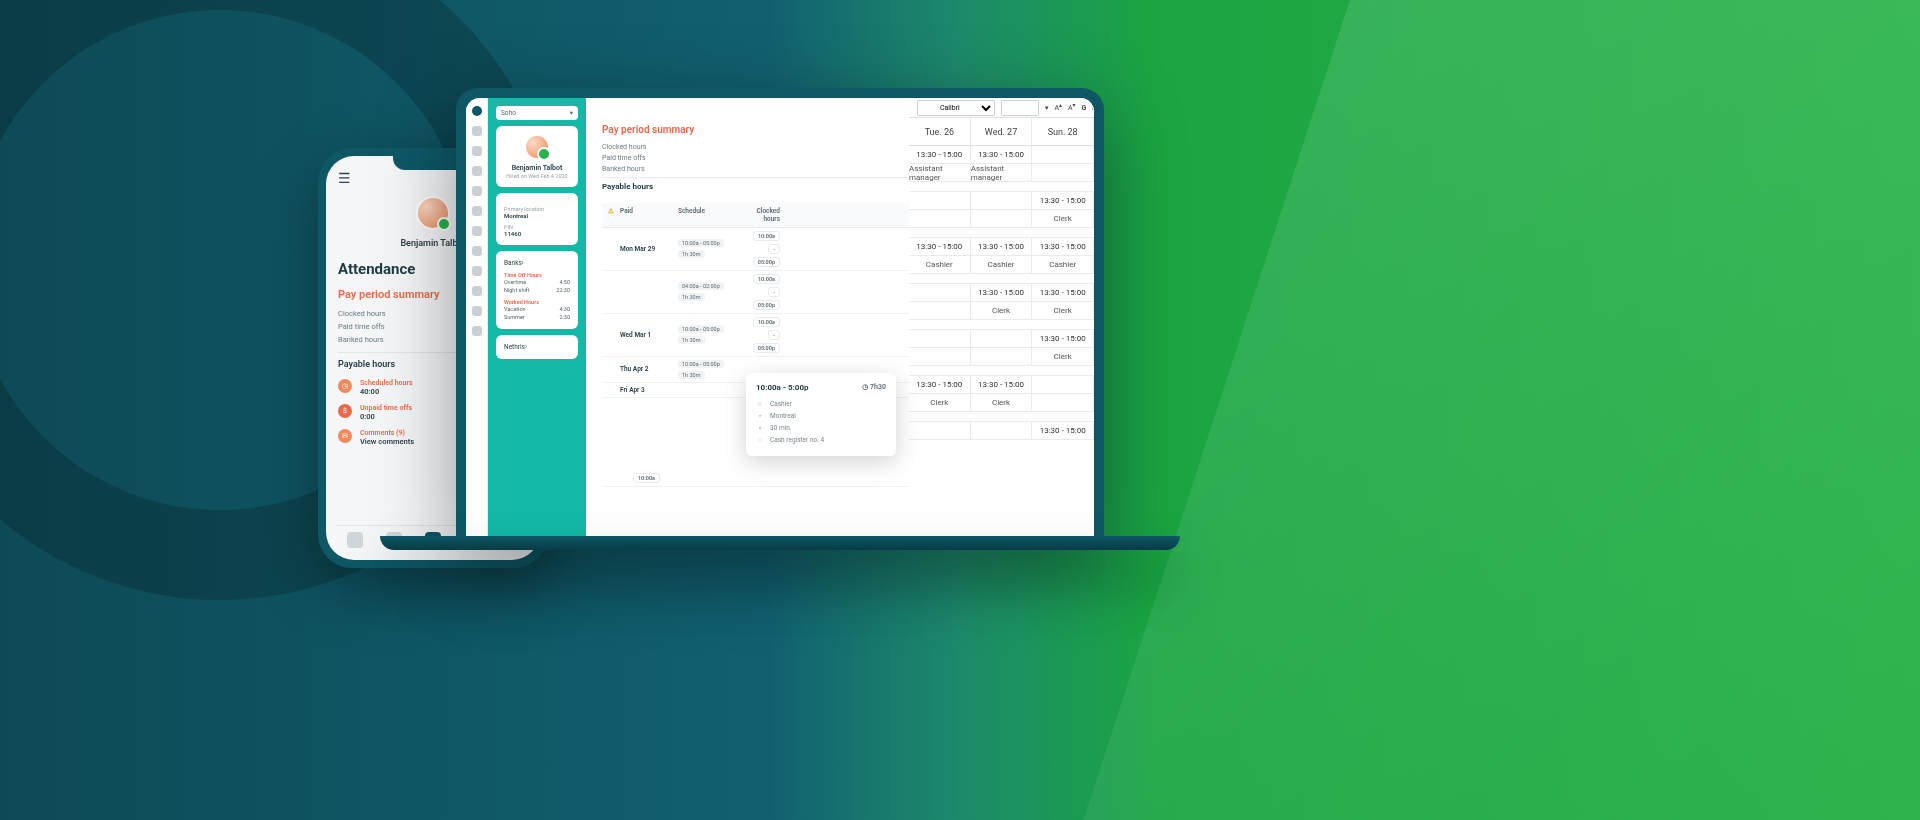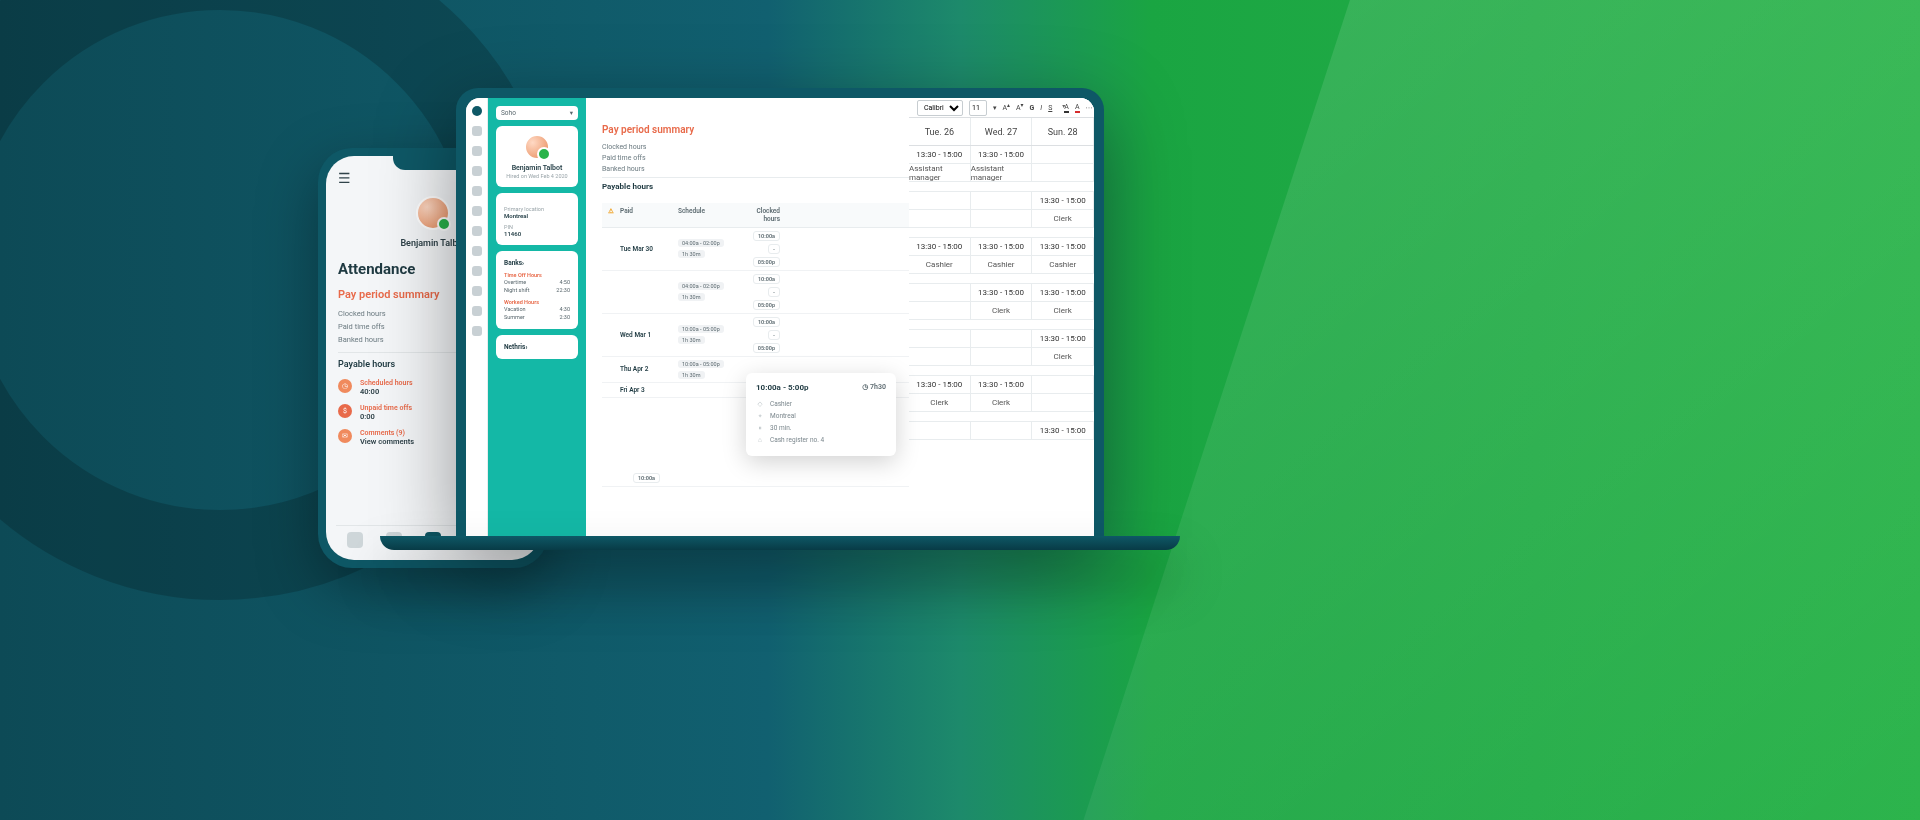--- a/index.html
+++ b/index.html
@@ -43,21 +43,21 @@
 .nav-rail .dot.logo{background:#0e5866;border-radius:50%}
 
 .side-panel{width:98px;background:#14b8a6;padding:8px;font-size:6.5px;color:#59676d;overflow:hidden}
 .side-panel .crumb{background:#fff;border-radius:4px;padding:3px 5px;display:flex;align-items:center;gap:3px}
 .side-panel .card{background:#fff;border-radius:6px;padding:8px;margin-top:6px}
 .side-panel .avatar{width:26px;height:26px;margin:0 auto;display:block}
 .side-panel .uname{text-align:center;font-size:7px;font-weight:600;color:#1f3a42;margin-top:4px}
 .side-panel .udate{text-align:center;font-size:5.5px;color:#9aa5aa;margin-top:1px}
 .side-panel .lbl{font-size:5.5px;color:#9aa5aa;margin-top:5px}
 .side-panel .val{font-size:6px;color:#1f3a42;font-weight:600}
-.side-panel .section-head{display:flex;justify-content:flex-start;font-size:6.5px;font-weight:700;color:#1f3a42}
+.side-panel .section-head{display:flex;justify-content:flex-start;font-size:6.5px;font-weight:400;color:#1f3a42}
 .side-panel .orange-lbl{color:#e86a4a;font-size:5.5px;margin-top:5px;font-weight:600}
 .side-panel .row{display:flex;justify-content:space-between;font-size:5.5px;padding:1px 0}
 
 .main-panel{flex:1;background:#fff;padding:14px 0 0 16px;overflow:hidden;position:relative}
 .main-panel h1{font-size:18px;color:#0e5866;font-weight:700}
 .main-panel h3{font-size:10px;color:#e86a4a;font-weight:600;margin-top:12px}
 .summary{display:flex;gap:30px;margin-top:6px}
 .summary .col-left{font-size:7px;color:#6b7a80;flex:1}
 .summary .col-left div{display:flex;justify-content:space-between;padding:1.5px 0}
 .summary .col-left .bold{font-weight:700;color:#1f3a42}
@@ -82,21 +82,21 @@
 
 .popover{position:absolute;left:160px;top:275px;width:150px;background:#fff;border-radius:6px;box-shadow:0 6px 24px rgba(0,0,0,.18);padding:10px;font-size:7px;z-index:10}
 .popover .pp-head{display:flex;justify-content:space-between;font-weight:700;color:#1f3a42;font-size:8px;margin-bottom:6px}
 .popover .pp-head .dur{font-weight:600;color:#5d6b71;font-size:7px}
 .popover .pp-row{display:flex;gap:6px;color:#7a868c;padding:2px 0;font-size:6.5px}
 .popover .pp-ic{width:8px;text-align:center;color:#b8c0c4}
 
 
 .sheet-half{position:absolute;left:323px;top:0;right:0;bottom:0;background:#fff;display:flex;flex-direction:column;overflow:hidden}
 .sheet-toolbar{height:20px;border-bottom:1px solid #dcdfe2;display:flex;align-items:center;gap:6px;padding:0 8px;font-size:7px;color:#444}
-.sheet-toolbar select,.sheet-toolbar input{font-size:7px;border:1px solid #c7cdd1;border-radius:2px;padding:0 2px;height:16px;background:#fff}
+.sheet-toolbar select,.sheet-toolbar input{font-size:7px;border:1px solid #c7cdd1;border-radius:2px;padding:0 18px;height:16px;background:#fff}
 .sheet-toolbar .ic{width:12px;text-align:center;cursor:pointer}
 .sheet-toolbar .sep{width:1px;height:12px;background:#dcdfe2}
 .sheet-toolbar .bold{font-weight:700}
 .sheet-toolbar .sw{width:9px;height:9px;display:inline-block;position:relative}
 .sheet-toolbar .sw::after{content:"▾";position:absolute;right:-7px;top:-1px;font-size:6px;color:#666}
 .sheet-toolbar .fill{background:#ffe08a}
 .sheet-toolbar .font-color{border-bottom:2px solid #d62c2c}
 .sheet-toolbar .text-color{border-bottom:2px solid #333}
 
 .sheet-head{display:flex;height:28px;border-bottom:1px solid #dcdfe2;font-size:9px;color:#444}
@@ -281,23 +281,23 @@
       <div class="ts-table">
         <div class="head">
           <span class="warn">⚠</span>
           <span class="c-date">Paid</span>
           <span class="c-sch">Schedule</span>
           <span class="c-clk">Clocked hours</span>
         </div>
         <div id="ts-rows">
             <div class="ts-row">
               <span class="warn"></span>
-              <span class="c-date">Tue Mar 30</span>
+              <span class="c-date">Mon Mar 29</span>
               <span class="c-sch times">
-                <span class="pill">04:00a - 02:00p</span>
+                <span class="pill">10:00a - 05:00p</span>
                 <span class="pill">1h 30m</span>
               </span>
               <span class="c-clk times" style="justify-content:flex-end">
                 <span class="pill light">10:00a</span>
                 <span class="pill light">-</span>
                 <span class="pill light">05:00p</span>
               </span>
             </div>
             <div class="ts-row empty">
               <span class="warn"></span>

